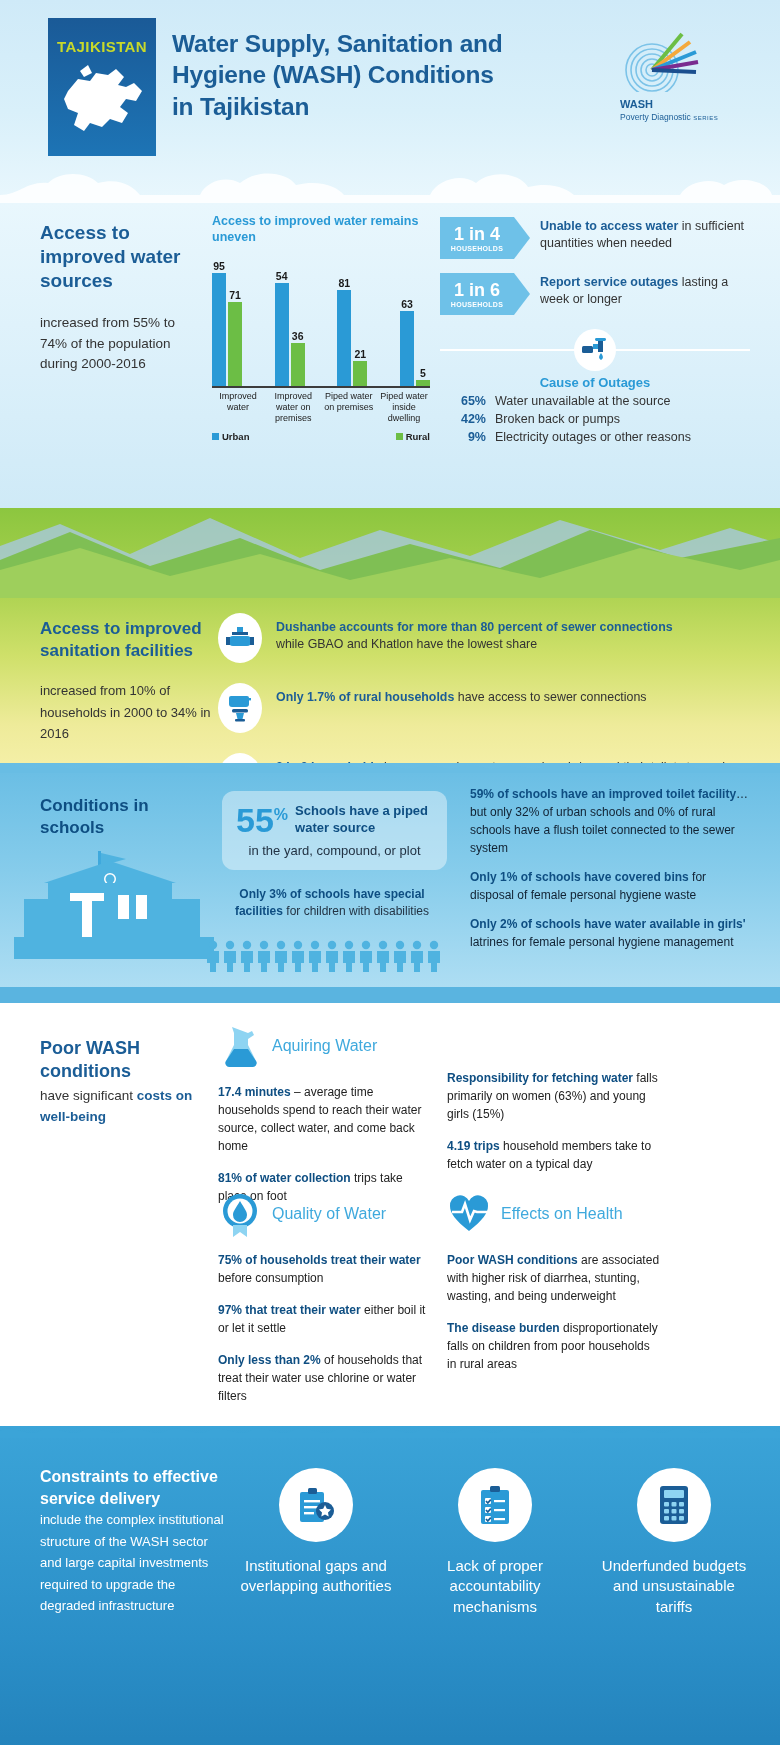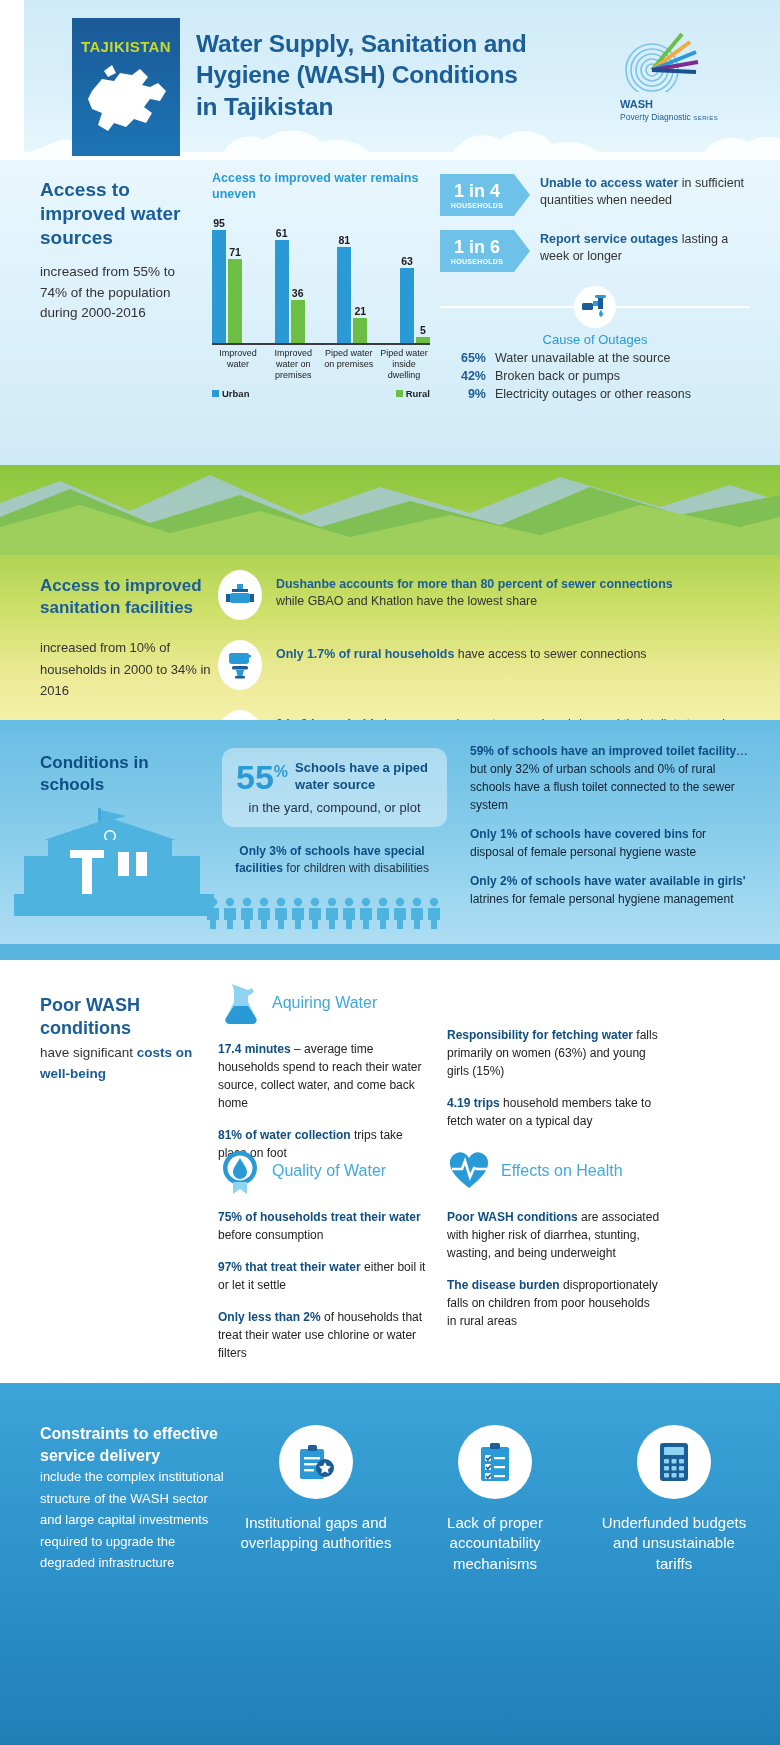--- a/index.html
+++ b/index.html
@@ -8,24 +8,23 @@
     font-family: "Liberation Sans", sans-serif;
     background: #ffffff;
     overflow: hidden;
     position: relative;
   }
   .page { position: relative; width: 780px; height: 1745px; background:#fff; }
 
   
   .header {
     position: relative;
-    height: 160px;
+    height: 203px;
     background: linear-gradient(180deg,#cfeaf8 0%, #d9f0fa 55%, #e9f7fd 100%);
     overflow: hidden;
-    margin-left: 24px;
   }
   .header-clouds {
     position:absolute; left:0; bottom:-6px; width:780px; height:48px;
   }
   .flagbox {
     position: absolute; left: 48px; top: 18px;
     width: 108px; height: 138px;
     background: linear-gradient(180deg,#1a5a97 0%, #1d74b5 100%);
     z-index: 3;
     display:flex; flex-direction:column; align-items:center;
@@ -50,21 +49,21 @@
     position:relative;
     height: 305px;
     background: linear-gradient(180deg,#e9f7fd 0%, #dff2fb 40%, #cfeaf7 100%);
     padding-top: 6px;
   }
   .lede {
     position:absolute; left:40px; top:18px; width:165px;
     color:#1b5d96; font-size:19px; font-weight:bold; line-height:1.25;
   }
   .lede .sub {
-    color:#333; font-weight:normal; font-size:13.5px; line-height:1.5; margin-top:13px;
+    color:#333; font-weight:normal; font-size:13.5px; line-height:1.5; margin-top:21px;
   }
   .chart-wrap { position:absolute; left:212px; top:10px; width:218px; }
   .chart-title { color:#2a9ad6; font-weight:bold; font-size:12.5px; line-height:1.3; }
   .chart {
     position:relative; height:120px; margin-top:22px;
     display:flex; align-items:flex-end; justify-content:space-between;
     border-bottom:2px solid #3c3c3c;
   }
   .grp { display:flex; align-items:flex-end; gap:2px; }
   .bar { width:14px; position:relative; }
@@ -101,21 +100,21 @@
   .ratio-sm{ font-size:7px; font-weight:bold; letter-spacing:.3px; margin-top:2px;}
   .ratio-txt{ margin-left:26px; font-size:12.5px; color:#333; line-height:1.35; padding-top:1px;}
   .ratio-txt b{ color:#1b5d96; }
   .divider-ico { position:relative; height:40px; margin-top:2px; }
   .divider-line{position:absolute; top:20px; left:0; right:0; height:2px; background:#fff;}
   .ico-circle{
     position:absolute; left:50%; top:0; transform:translateX(-50%);
     width:42px;height:42px;border-radius:50%;background:#fff;
     display:flex;align-items:center;justify-content:center;
   }
-  .cause-title{ text-align:center; color:#2a9ad6; font-weight:normal; font-size:13px; margin-top:6px;}
+  .cause-title{ text-align:center; color:#2a9ad6; font-weight:bold; font-size:13px; margin-top:6px;}
   .cause-row{ display:flex; margin-top:4px; font-size:12.5px; color:#333;}
   .cause-pct{ width:46px; text-align:right; color:#1b5d96; font-weight:bold; margin-right:9px;}
 
   
   .sec-sani{
     position:relative; height:255px;
     background: linear-gradient(180deg,#8cc63f 0%, #a9d14e 30%, #cfe06a 58%, #eeeb9a 85%, #f4efa6 100%);
     overflow:hidden;
   }
   .mtn{ position:absolute; top:0; left:0; width:780px; height:90px;}
@@ -253,21 +252,21 @@
           <div class="grp">
             <div class="bar urban" style="height: 112.1px;">
               <div class="v">95</div>
             </div>
             <div class="bar rural" style="height: 83.78px;">
               <div class="v">71</div>
             </div>
           </div>
           <div class="grp">
             <div class="bar urban" style="height: 102.66px;">
-              <div class="v">61</div>
+              <div class="v">54</div>
             </div>
             <div class="bar rural" style="height: 42.48px;">
               <div class="v">36</div>
             </div>
           </div>
           <div class="grp">
             <div class="bar urban" style="height: 95.58px;">
               <div class="v">81</div>
             </div>
             <div class="bar rural" style="height: 24.78px;">

